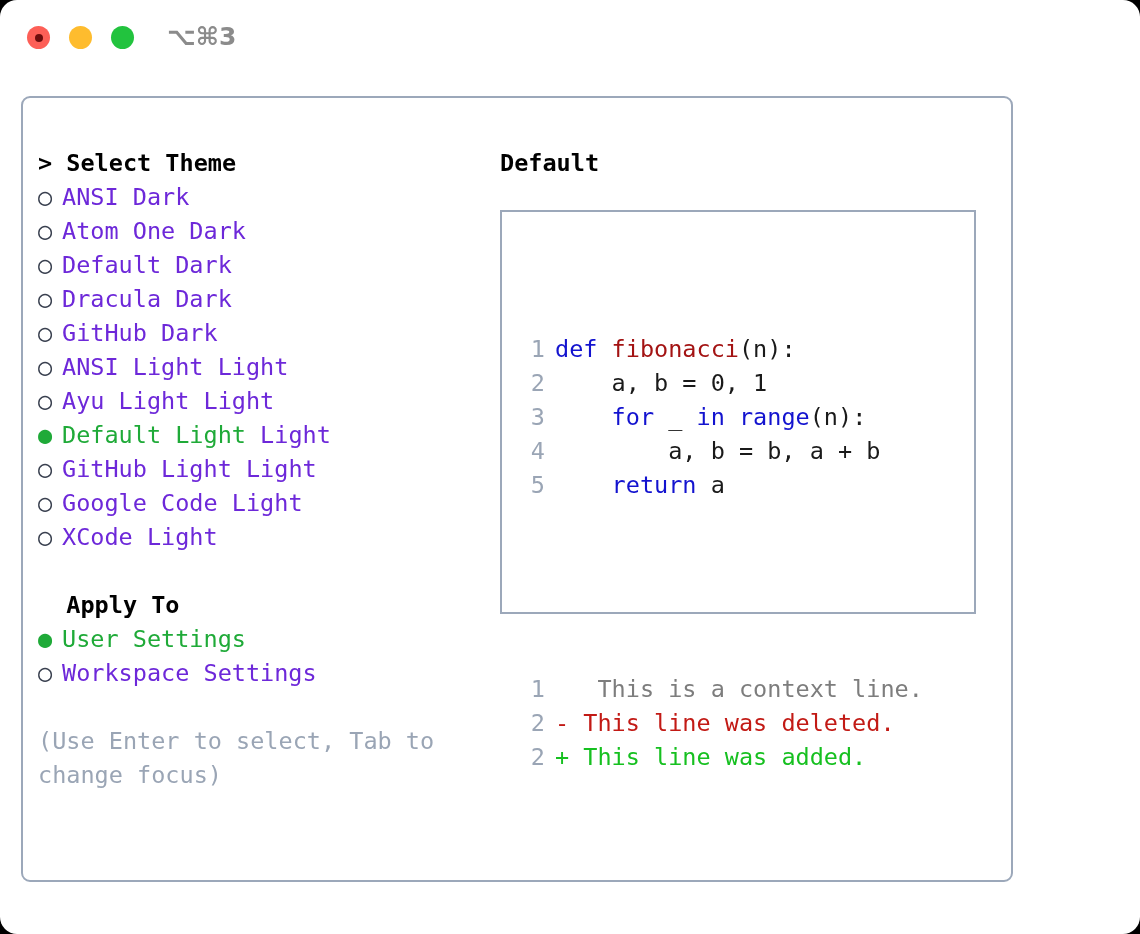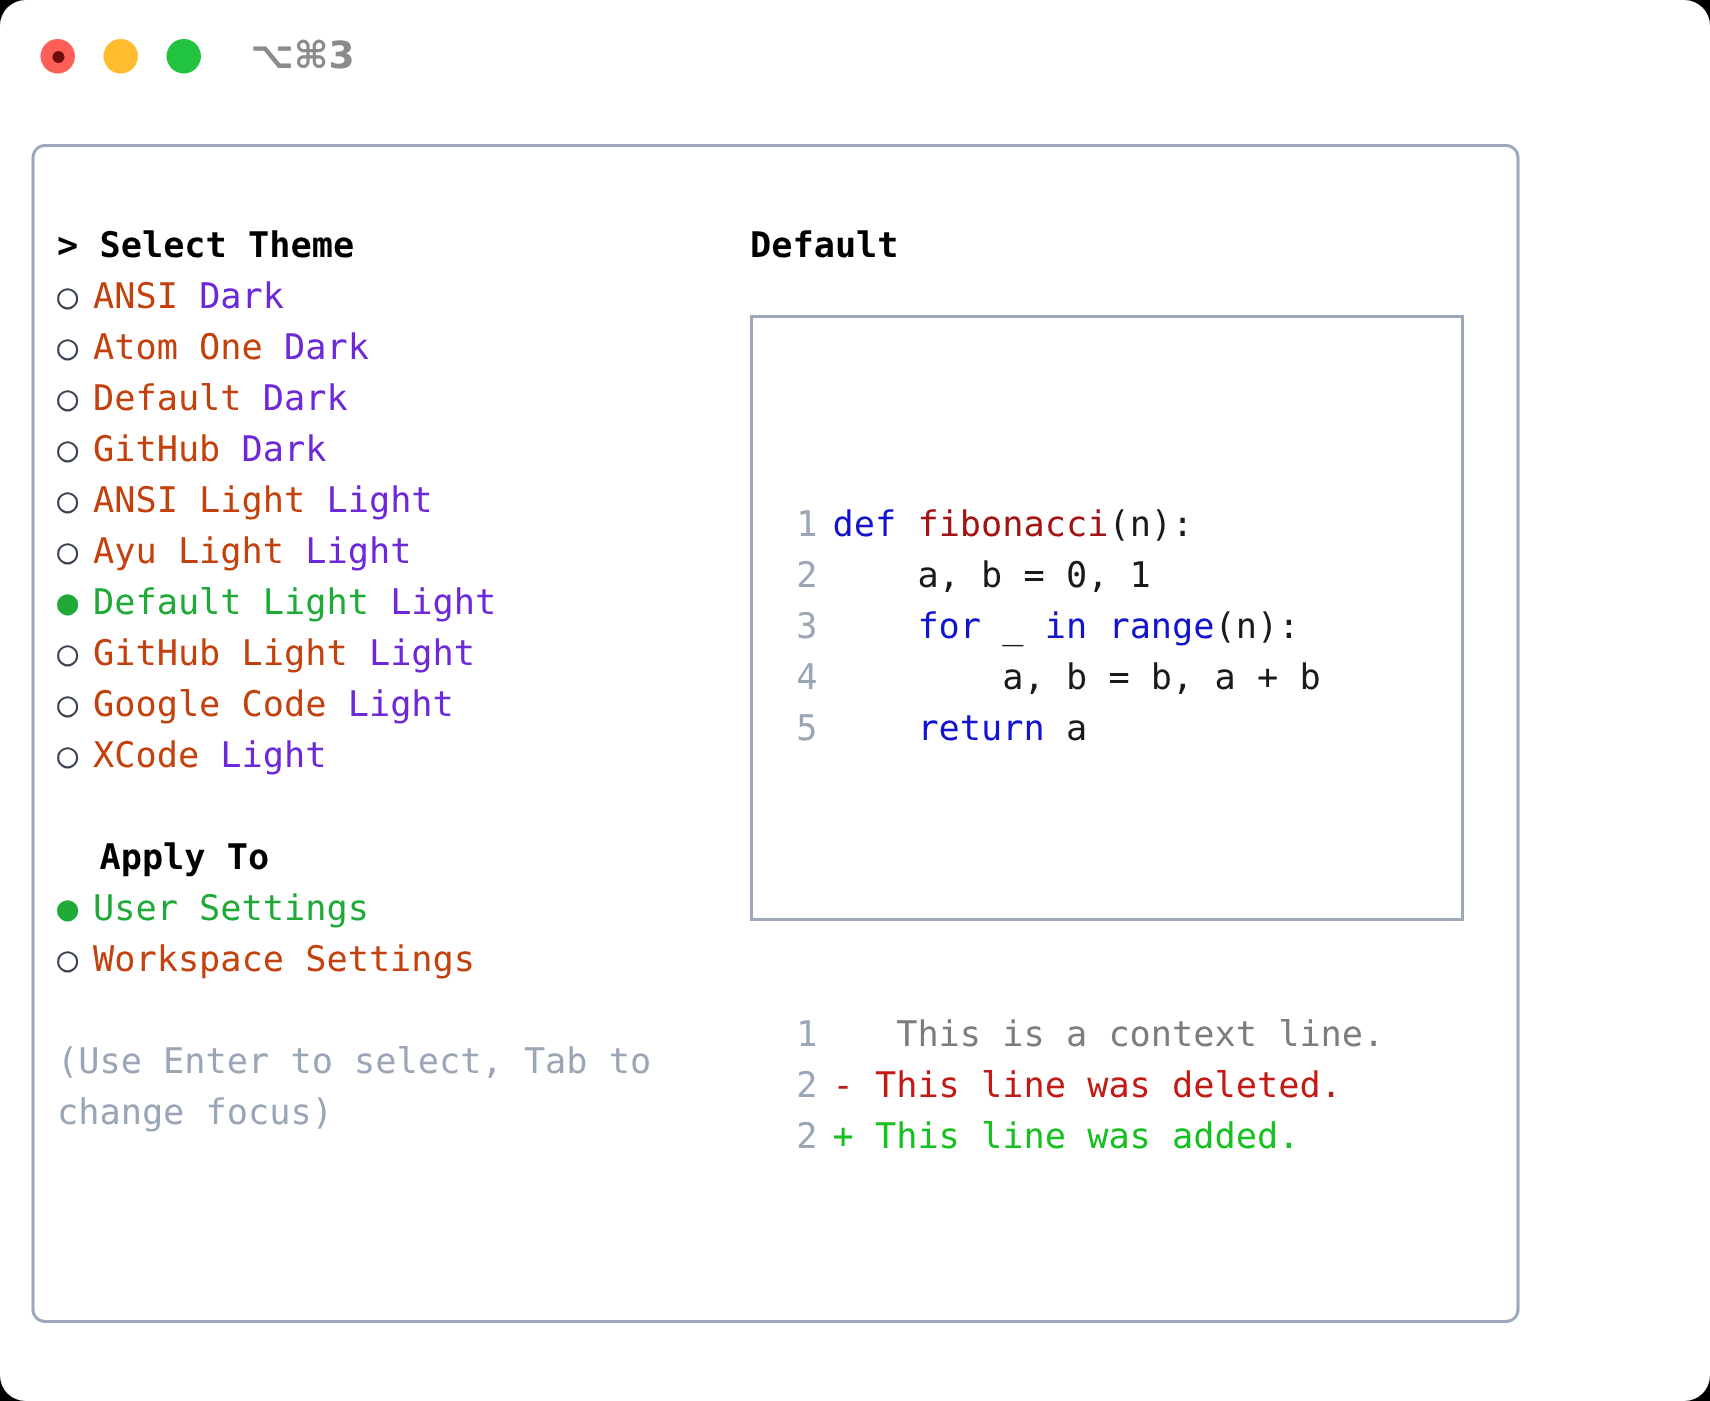--- a/index.html
+++ b/index.html
@@ -117,21 +117,21 @@
   .section-head .caret { color: #000000; }
 
   .bullet {
     display: inline-block;
     width: 24px;
     text-align: left;
     color: #3a4150;
   }
   .bullet.sel { color: #1faa38; }
 
-  .name   { color: #c2410c; }
+  .name   { color: #6d28d9; }
   .name.sel { color: #1faa38; }
   .tag    { color: #6d28d9; }
 
   .spacer-row { height: 34px; }
 
   .hint-block {
     font-size: 23.5px;
     line-height: 34px;
     color: #9aa5b5;
     width: 400px;
@@ -196,20 +196,21 @@
     <div class="columns">
 
       <div class="left-col">
 
         <div class="row section-head"><span class="caret">&gt;</span><span> </span><span>Select Theme</span></div>
 
         <div id="theme-list">
             <div class="row"><span class="bullet">○</span><span class="name">ANSI</span><span> </span><span class="tag">Dark</span></div>
             <div class="row"><span class="bullet">○</span><span class="name">Atom One</span><span> </span><span class="tag">Dark</span></div>
             <div class="row"><span class="bullet">○</span><span class="name">Default</span><span> </span><span class="tag">Dark</span></div>
+            <div class="row"><span class="bullet">○</span><span class="name">Dracula</span><span> </span><span class="tag">Dark</span></div>
             <div class="row"><span class="bullet">○</span><span class="name">GitHub</span><span> </span><span class="tag">Dark</span></div>
             <div class="row"><span class="bullet">○</span><span class="name">ANSI Light</span><span> </span><span class="tag">Light</span></div>
             <div class="row"><span class="bullet">○</span><span class="name">Ayu Light</span><span> </span><span class="tag">Light</span></div>
             <div class="row"><span class="bullet sel">●</span><span class="name sel">Default Light</span><span> </span><span class="tag">Light</span></div>
             <div class="row"><span class="bullet">○</span><span class="name">GitHub Light</span><span> </span><span class="tag">Light</span></div>
             <div class="row"><span class="bullet">○</span><span class="name">Google Code</span><span> </span><span class="tag">Light</span></div>
             <div class="row"><span class="bullet">○</span><span class="name">XCode</span><span> </span><span class="tag">Light</span></div>
           </div>
 
         <div class="spacer-row"></div>

